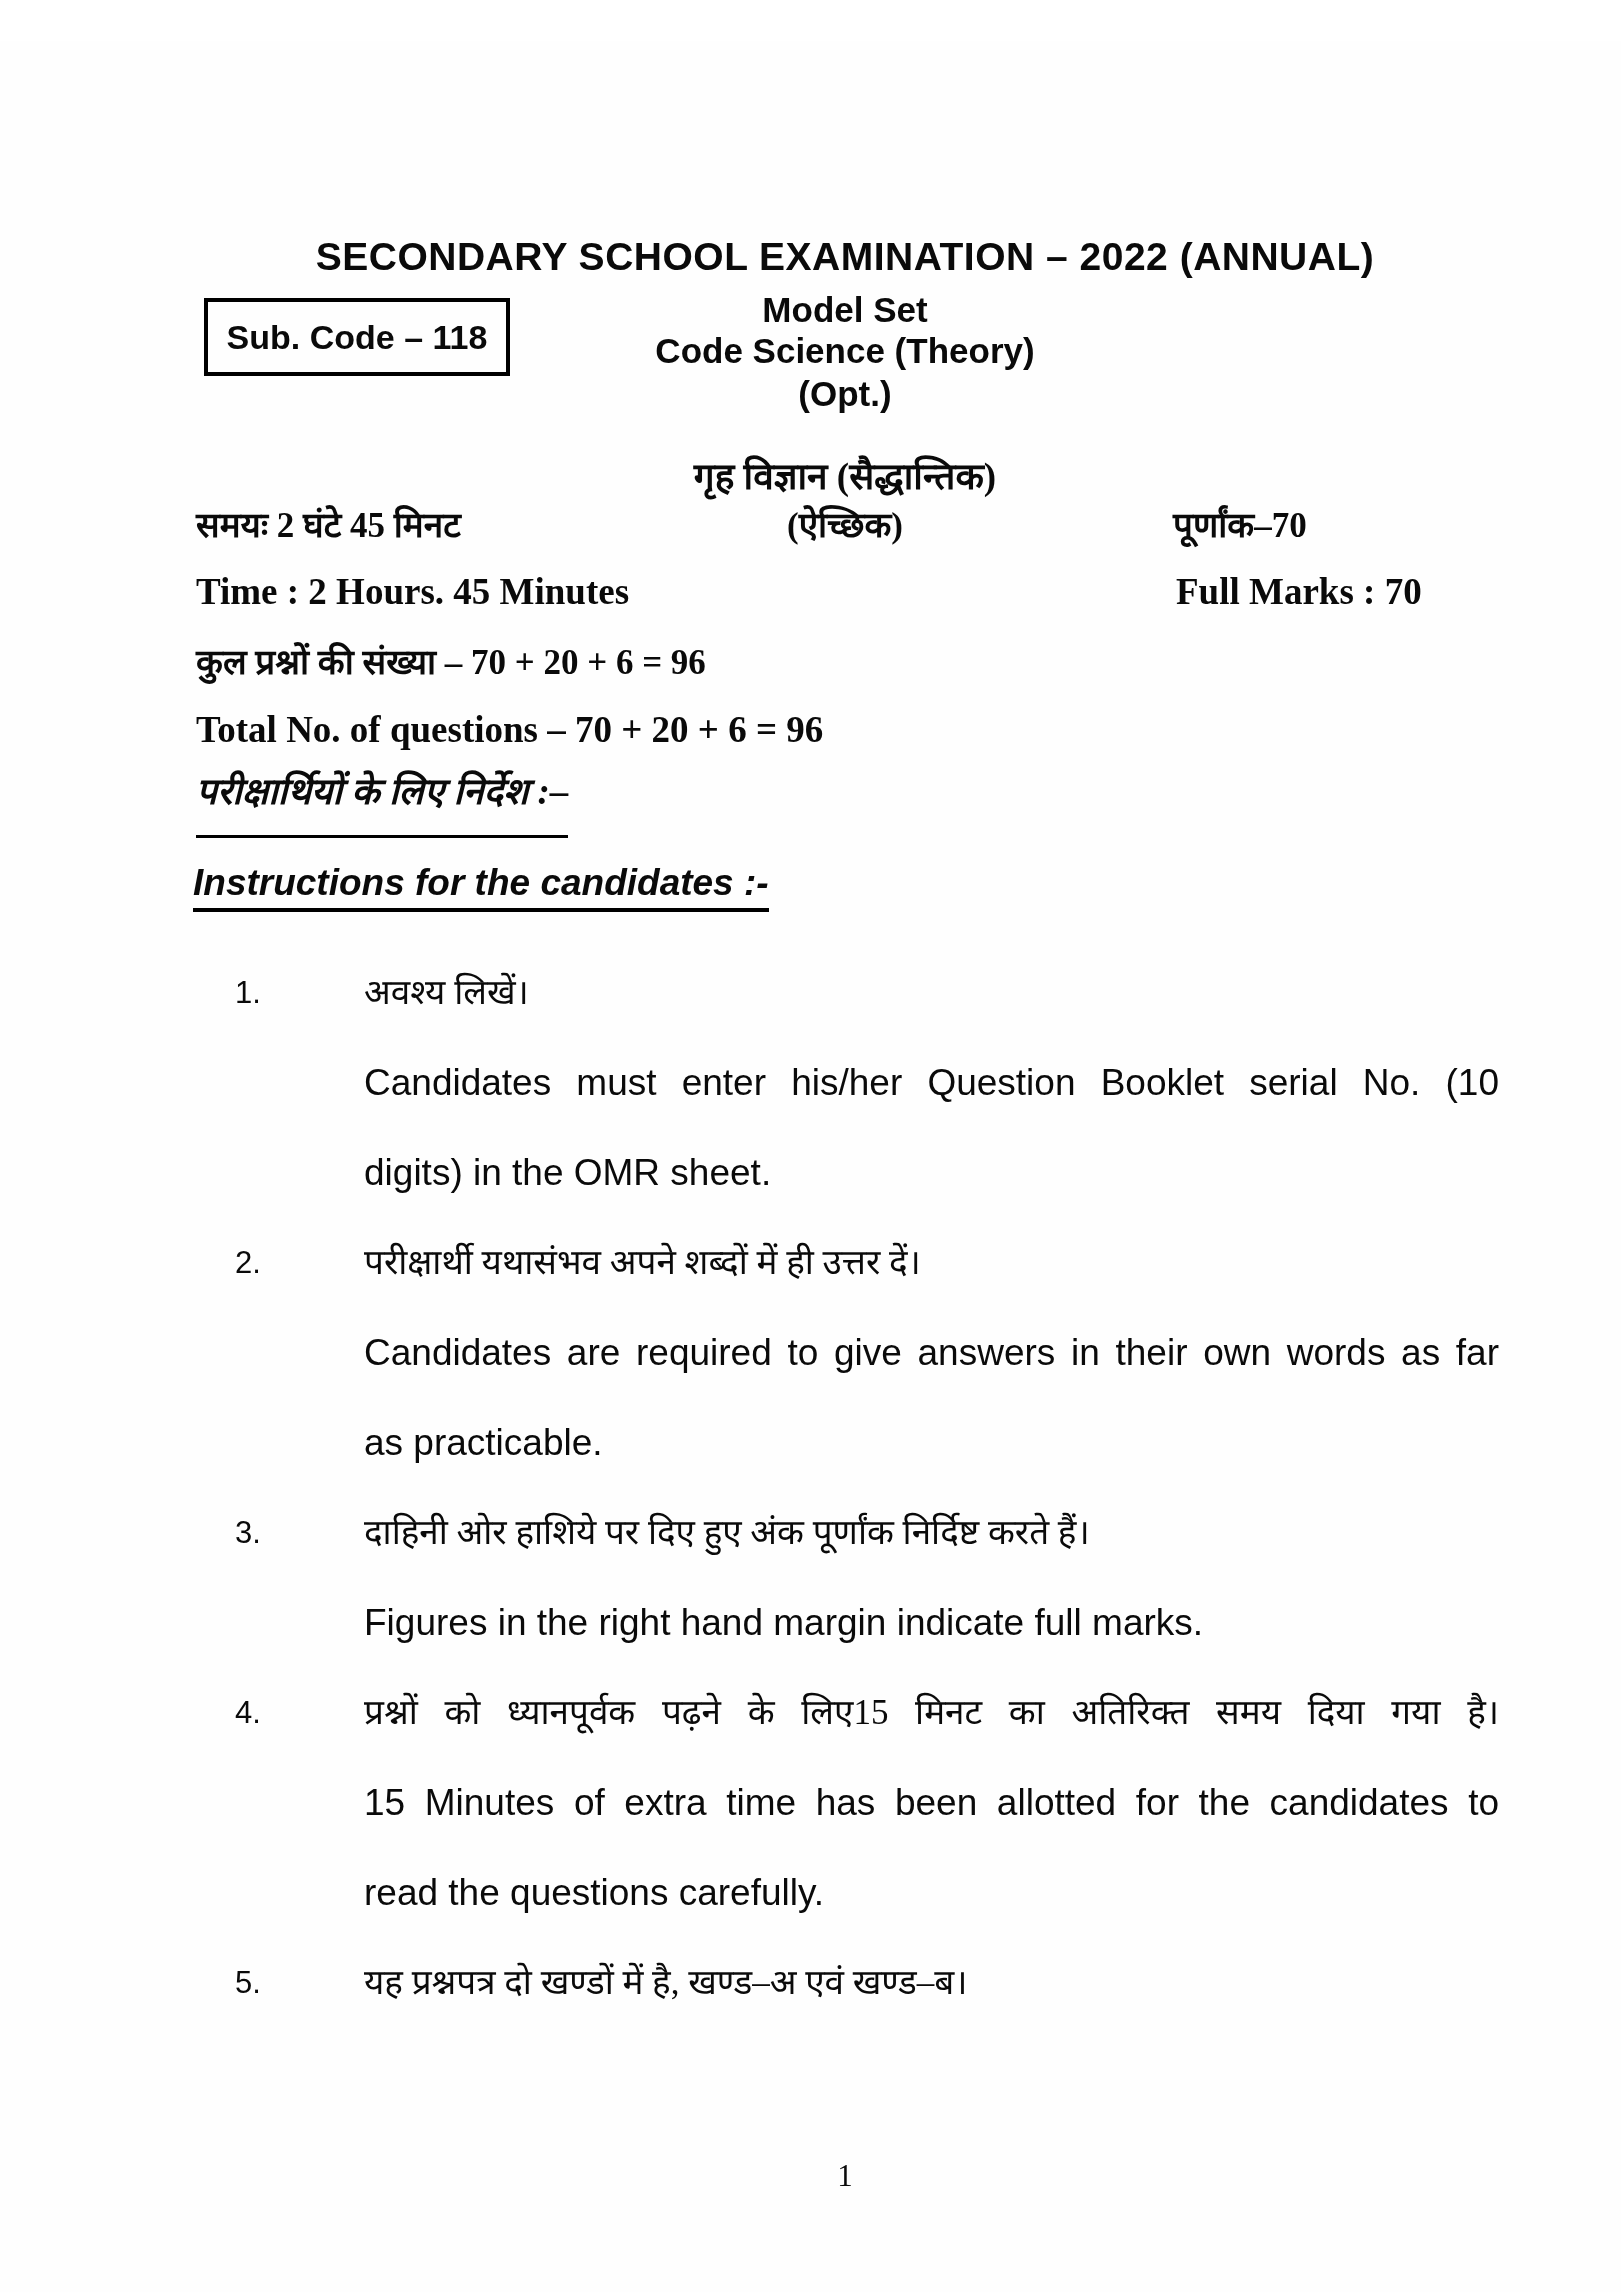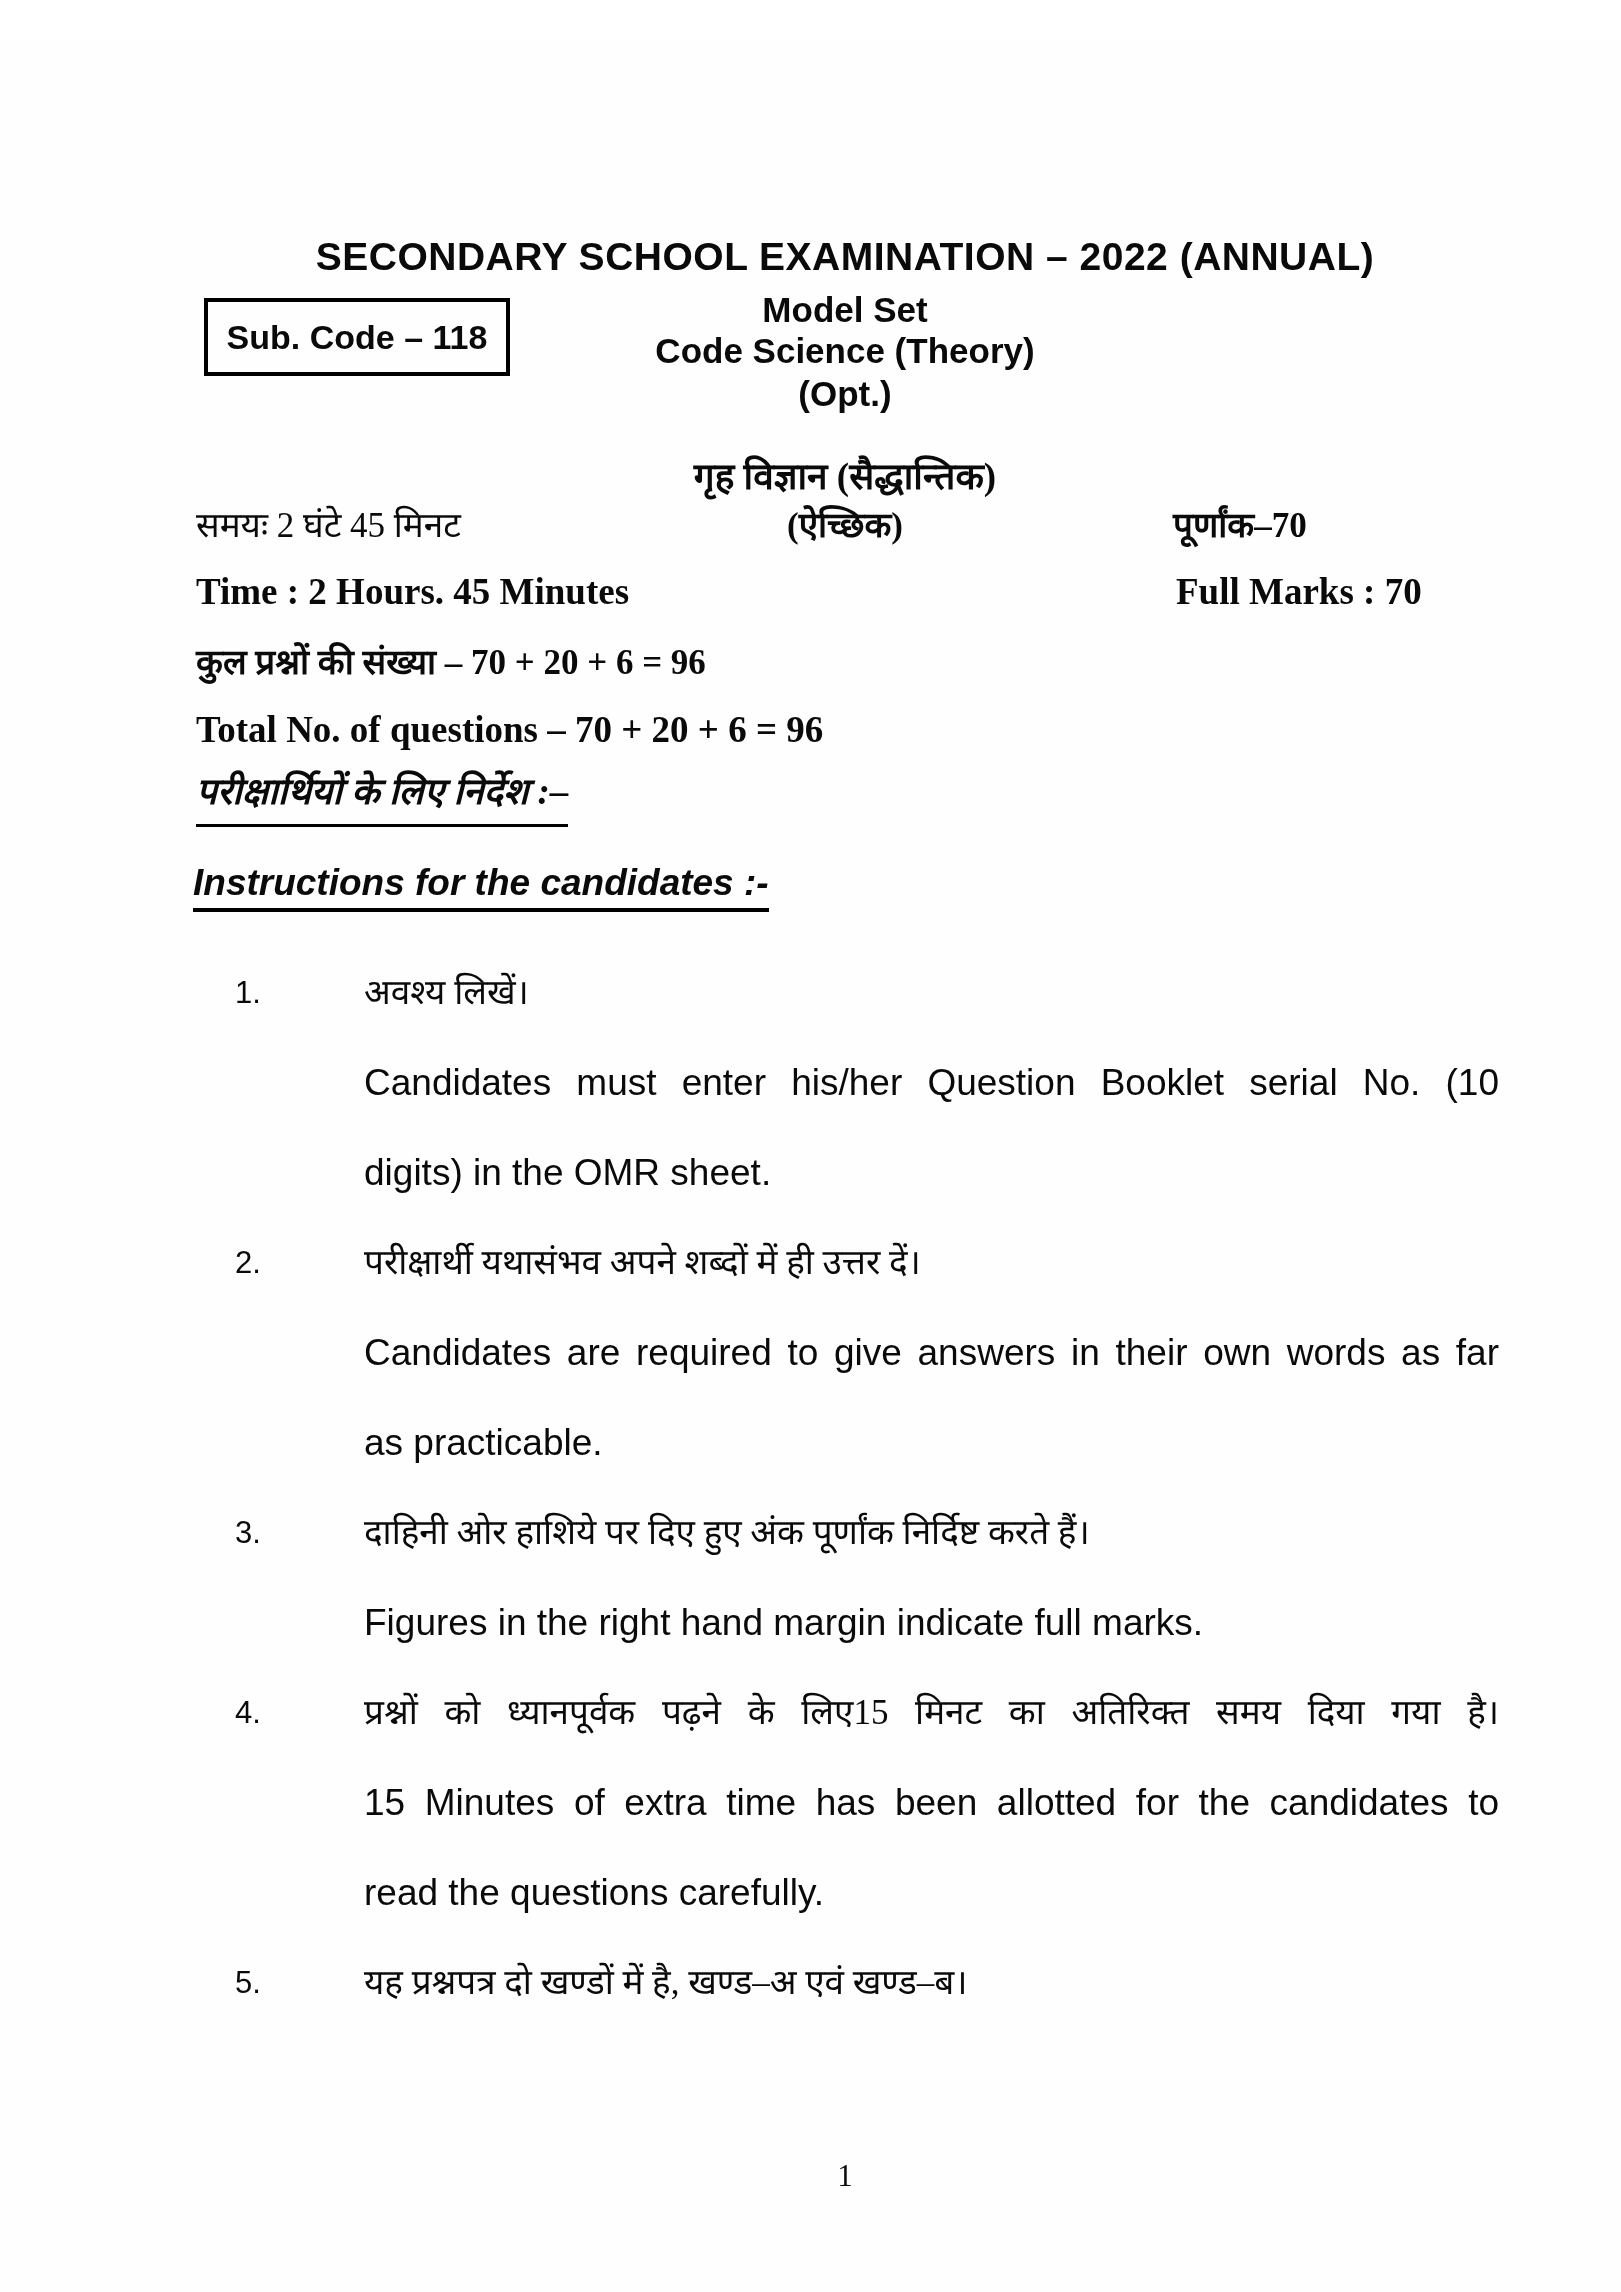--- a/index.html
+++ b/index.html
@@ -25,35 +25,35 @@
     border:4.9px solid #000; box-sizing:border-box;
     display:flex; align-items:center; justify-content:center;
     font-size:34px; font-weight:bold; white-space:nowrap;
   }
 
   .hi { font-family:"Liberation Serif", serif; }
 
   .subject-hi { top:412px; font-size:37px; font-weight:bold; line-height:1.3; }
 
   .row-hi { position:absolute; top:459px; left:0; width:1621px; height:59px; }
-  .time-hi      { position:absolute; left:196px;  font-size:35px; font-weight:normal; white-space:nowrap; }
+  .time-hi      { position:absolute; left:196px;  font-size:35px; font-weight:bold; white-space:nowrap; }
   .optional-hi  { position:absolute; left:196px; width:1298px; text-align:center; font-size:35px; font-weight:bold; }
   .fullmarks-hi { position:absolute; left:1173px; font-size:35px; font-weight:bold; white-space:nowrap; }
 
   .row-en { position:absolute; top:529px; left:0; width:1621px; height:59px; }
   .time-en      { position:absolute; left:196px;  font-family:"Liberation Serif", serif; font-size:37px; font-weight:bold; white-space:nowrap; }
   .fullmarks-en { position:absolute; left:1176px; font-family:"Liberation Serif", serif; font-size:37px; font-weight:bold; white-space:nowrap; }
 
   .total-hi { position:absolute; left:196px; top:596px; font-size:35px; font-weight:bold; white-space:nowrap; }
   .total-en { position:absolute; left:196px; top:667px; font-family:"Liberation Serif", serif; font-size:37px; font-weight:bold; white-space:nowrap; }
 
   .instr-head-hi {
     position:absolute; left:196px; top:723px;
     font-size:37px; font-style:italic; font-weight:bold;
-    border-bottom:3.9px solid #000; padding-bottom:9px; white-space:nowrap;
+    border-bottom:3.9px solid #000; padding-bottom:20px; white-space:nowrap;
   }
   .instr-head-en {
     position:absolute; left:193px; top:821px;
     font-size:37px; font-weight:bold; font-style:italic;
     border-bottom:4.9px solid #000; padding-bottom:4px; white-space:nowrap;
   }
 
   .items { position:absolute; left:235px; top:907px; width:1264px; }
   .item  { position:relative; padding-left:129px; }
   .num   { position:absolute; left:0; top:0; height:90px; line-height:90px; font-size:31px; }

